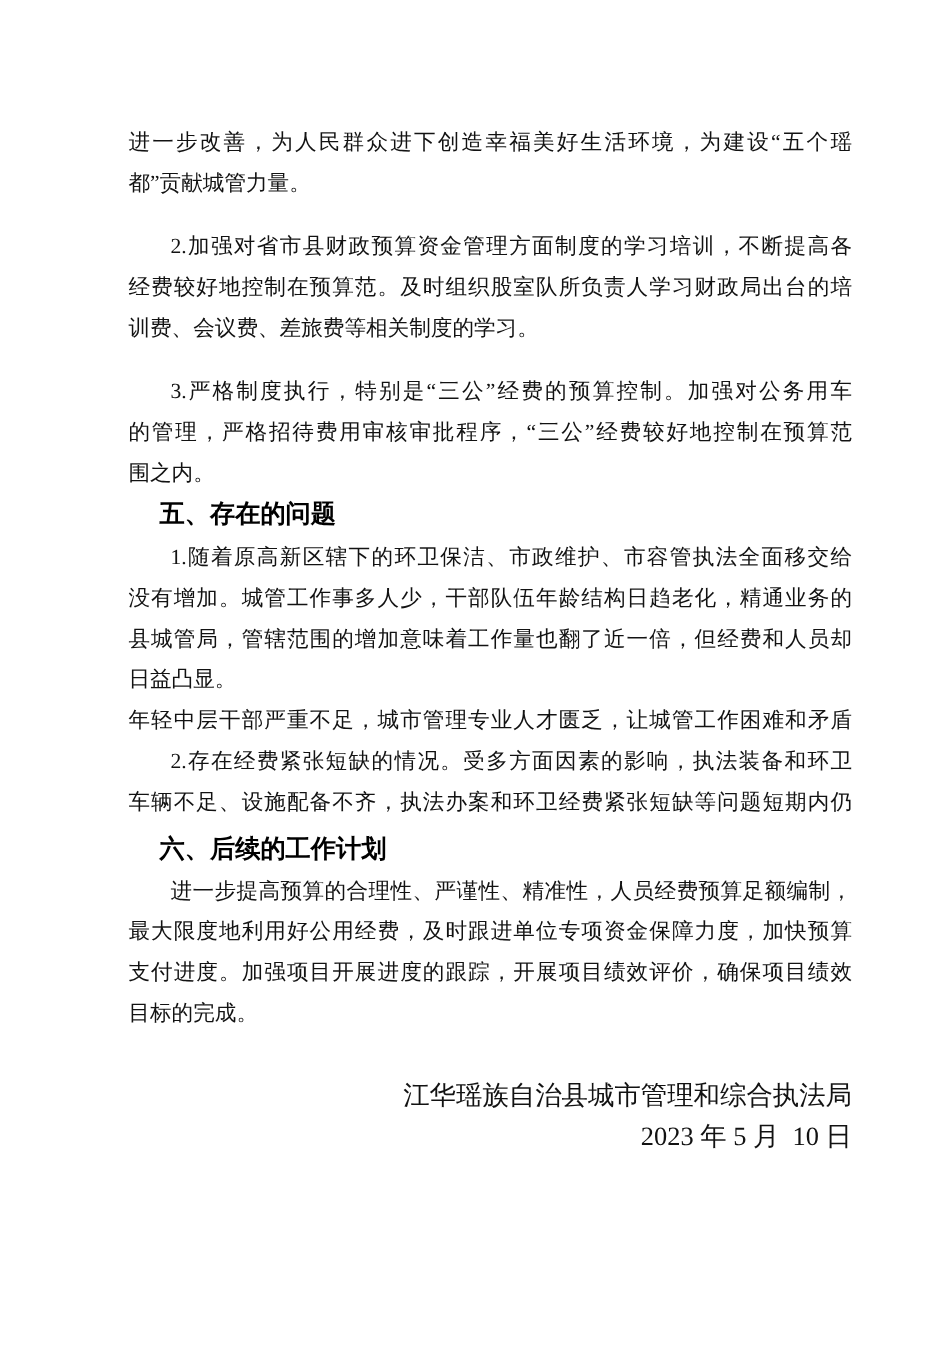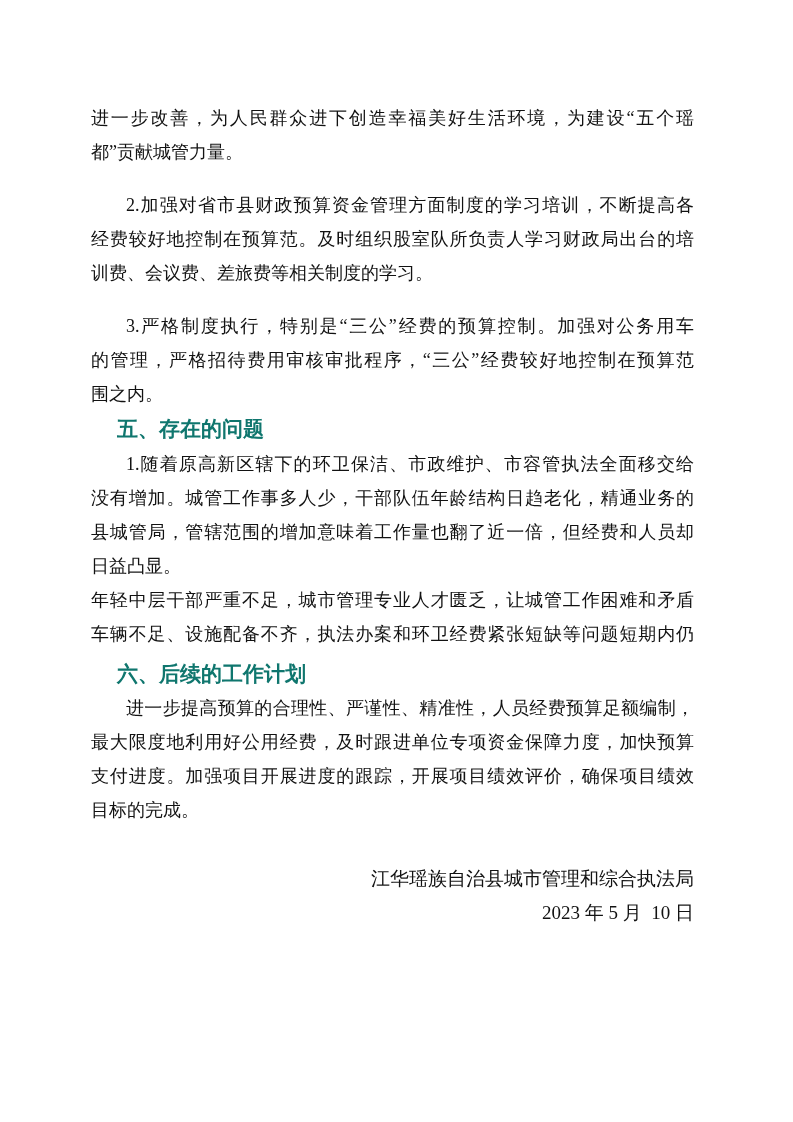--- a/index.html
+++ b/index.html
@@ -5,21 +5,21 @@
   html,body { margin:0; padding:0; background:#ffffff; }
   .page {
     position: relative;
     width: 793px;
     height: 1122px;
     background: #ffffff;
     overflow: hidden;
   }
   .doc {
     position: absolute;
-    left: 91px;
+    left: 107px;
     top: 0;
     width: 603px;
     color: #121212;
     font-family: "Liberation Serif", "DejaVu Serif", serif;
     font-size: 18px;
     line-height: 34px;
   }
   .block { margin: 0; }
   
   #doc-blocks > .block:nth-child(1) { margin-top: 101px; }
@@ -42,31 +42,31 @@
   }
   .line.indent { padding-left: 35px; }
 
   .block.heading .line {
     text-align: left;
     text-align-last: left;
     padding-left: 26px;
     font-family: "Liberation Sans", "DejaVu Sans", sans-serif;
     font-weight: bold;
     font-size: 21px;
-    color: #0f766e;
+    color: #000000;
   }
 
   .signature {
     margin-top: 35px;
     text-align: right;
   }
   .sig-line {
     line-height: 34px;
     white-space: pre-wrap;
-    font-size: 19px;
+    font-size: 22px;
   }
 </style>
 </head>
 <body>
 
 <div class="page">
   <div class="doc">
     <div id="doc-blocks">
         <div class="block paragraph">
           <div class="line">进一步改善，为人民群众进下创造幸福美好生活环境，为建设“五个瑶</div>
@@ -86,20 +86,21 @@
           <div class="line last indent">五、存在的问题</div>
         </div>
         <div class="block paragraph">
           <div class="line indent">1.随着原高新区辖下的环卫保洁、市政维护、市容管执法全面移交给</div>
           <div class="line">没有增加。城管工作事多人少，干部队伍年龄结构日趋老化，精通业务的</div>
           <div class="line">县城管局，管辖范围的增加意味着工作量也翻了近一倍，但经费和人员却</div>
           <div class="line last">日益凸显。</div>
           <div class="line">年轻中层干部严重不足，城市管理专业人才匮乏，让城管工作困难和矛盾</div>
         </div>
         <div class="block paragraph">
+          <div class="line indent">2.存在经费紧张短缺的情况。受多方面因素的影响，执法装备和环卫</div>
           <div class="line">车辆不足、设施配备不齐，执法办案和环卫经费紧张短缺等问题短期内仍</div>
         </div>
         <div class="block heading">
           <div class="line last indent">六、后续的工作计划</div>
         </div>
         <div class="block paragraph">
           <div class="line indent">进一步提高预算的合理性、严谨性、精准性，人员经费预算足额编制，</div>
           <div class="line">最大限度地利用好公用经费，及时跟进单位专项资金保障力度，加快预算</div>
           <div class="line">支付进度。加强项目开展进度的跟踪，开展项目绩效评价，确保项目绩效</div>
           <div class="line last">目标的完成。</div>

